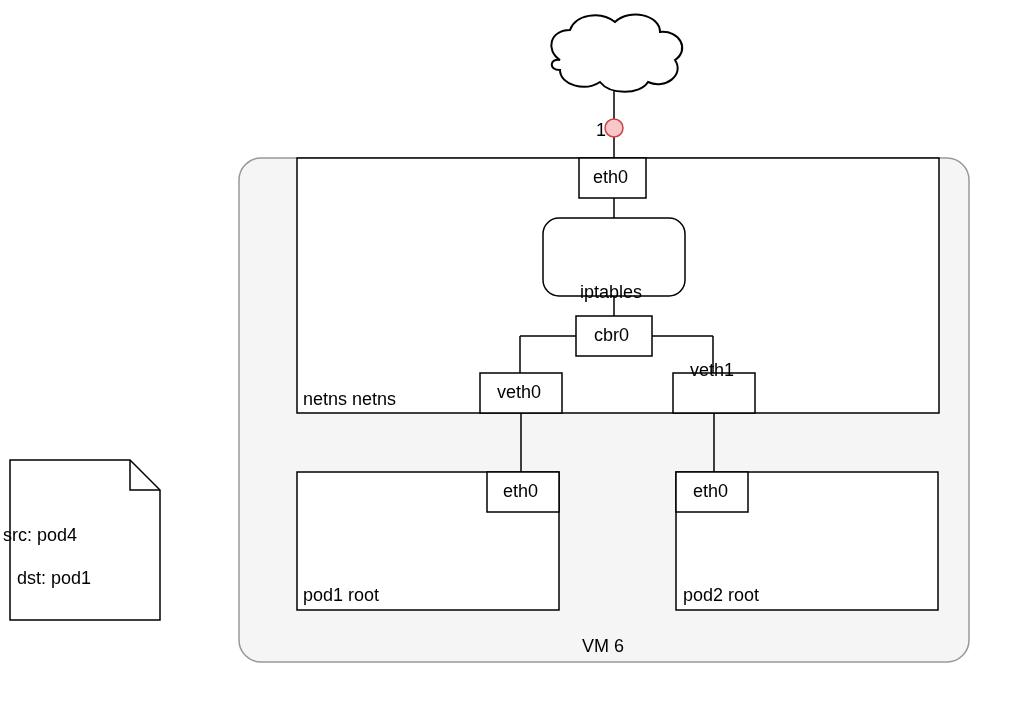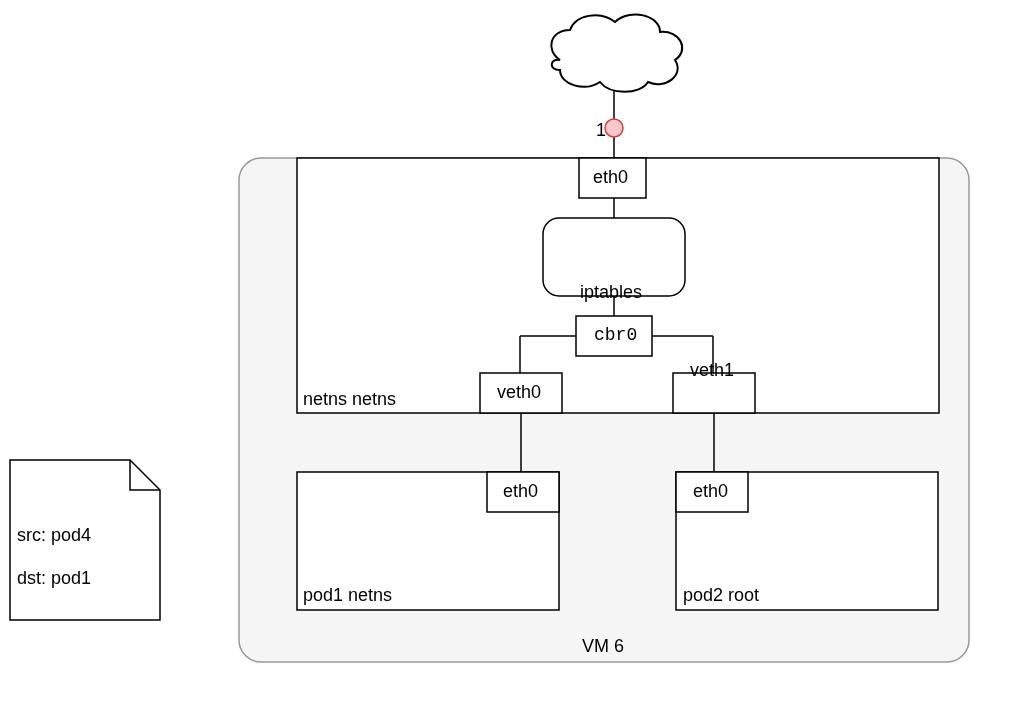--- a/index.html
+++ b/index.html
@@ -85,35 +85,35 @@
 
 </svg>
 
 
 <div class="label" style="left:596px; top:120px;">1</div>
 
 <div class="label" style="left:593px; top:167px;">eth0</div>
 
 <div class="label" style="left:580px; top:266px;margin-top:16px;">iptables</div>
 
-<div class="label" style="left:594px; top:325px;font-family:Liberation Mono, monospace;">cbr0</div>
+<div class="label" style="left:594px; top:325px;">cbr0</div>
 
 <div class="label" style="left:497px; top:382px;">veth0</div>
 
 <div class="label" style="left:690px; top:360px;">veth1</div>
 
 <div class="label" style="left:303px; top:389px;">netns netns</div>
 
 <div class="label" style="left:503px; top:481px;">eth0</div>
 
 <div class="label" style="left:693px; top:481px;">eth0</div>
 
-<div class="label" style="left:303px; top:585px;">pod1 netns</div>
+<div class="label" style="left:303px; top:585px;">pod1 root</div>
 
 <div class="label" style="left:683px; top:585px;">pod2 root</div>
 
 <div class="label" style="left:582px; top:636px;">VM 6</div>
 
-<div class="label" style="left:17px; top:525px;">src: pod4</div>
+<div class="label" style="left:3px; top:525px;">src: pod4</div>
 <div class="label" style="left:17px; top:568px;">dst: pod1</div>
 
 
 
 
 </body></html>

